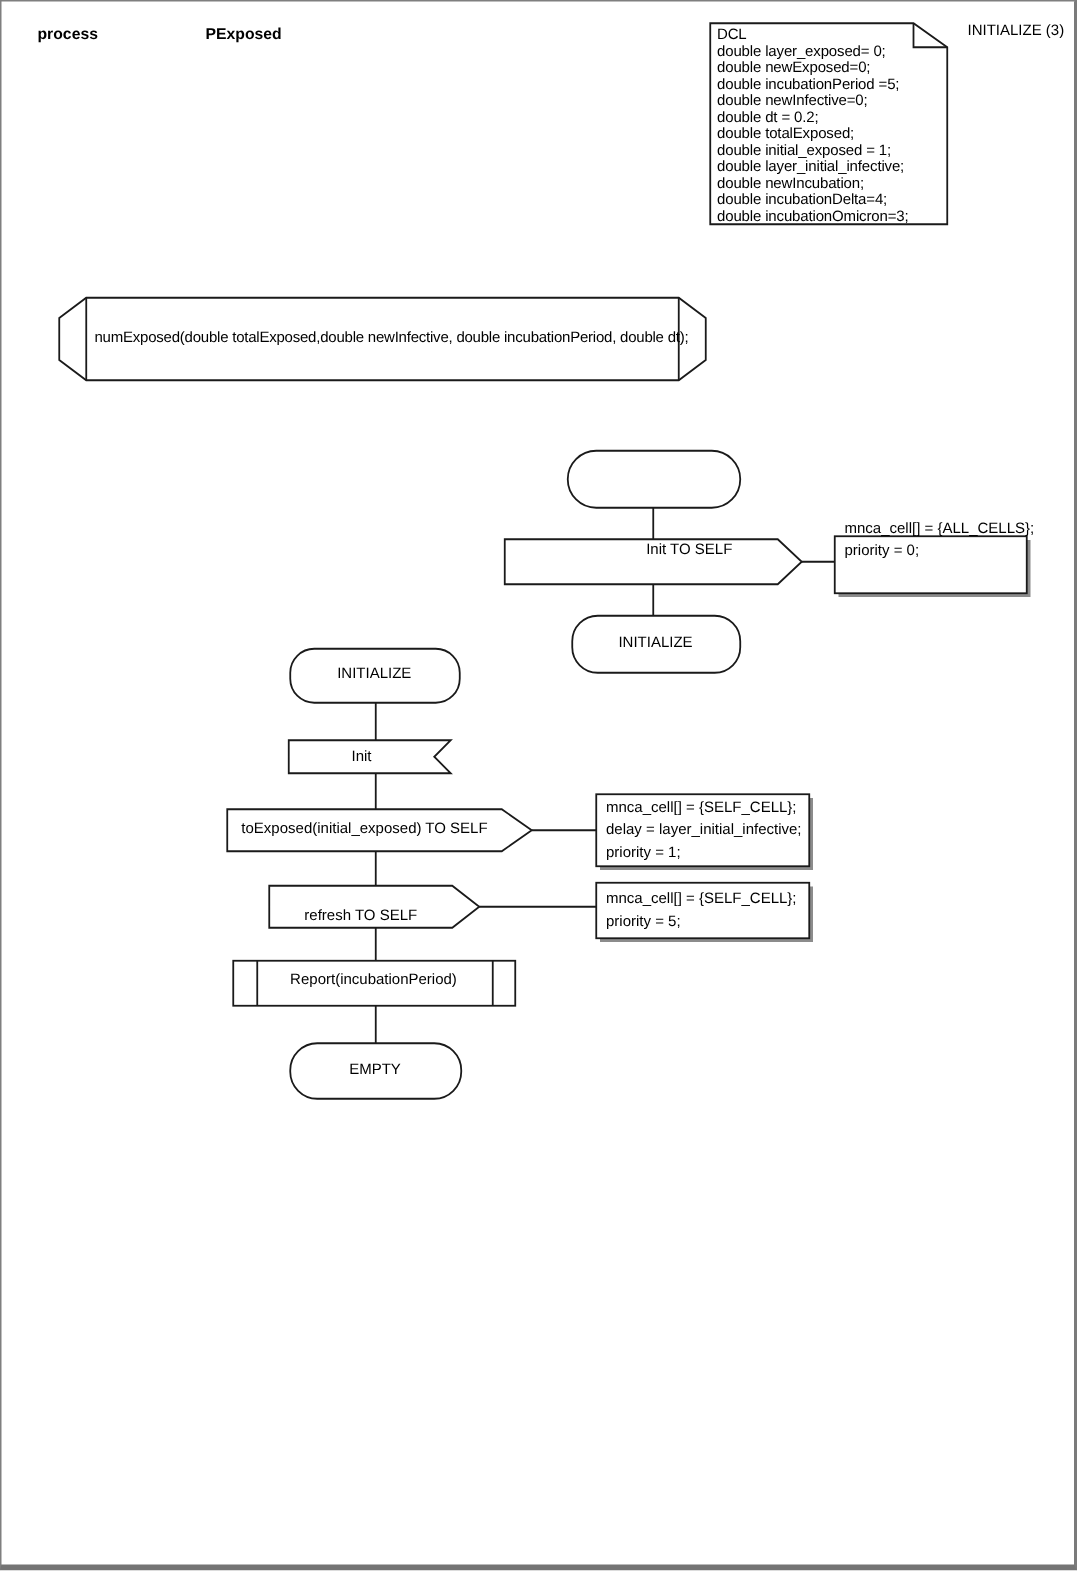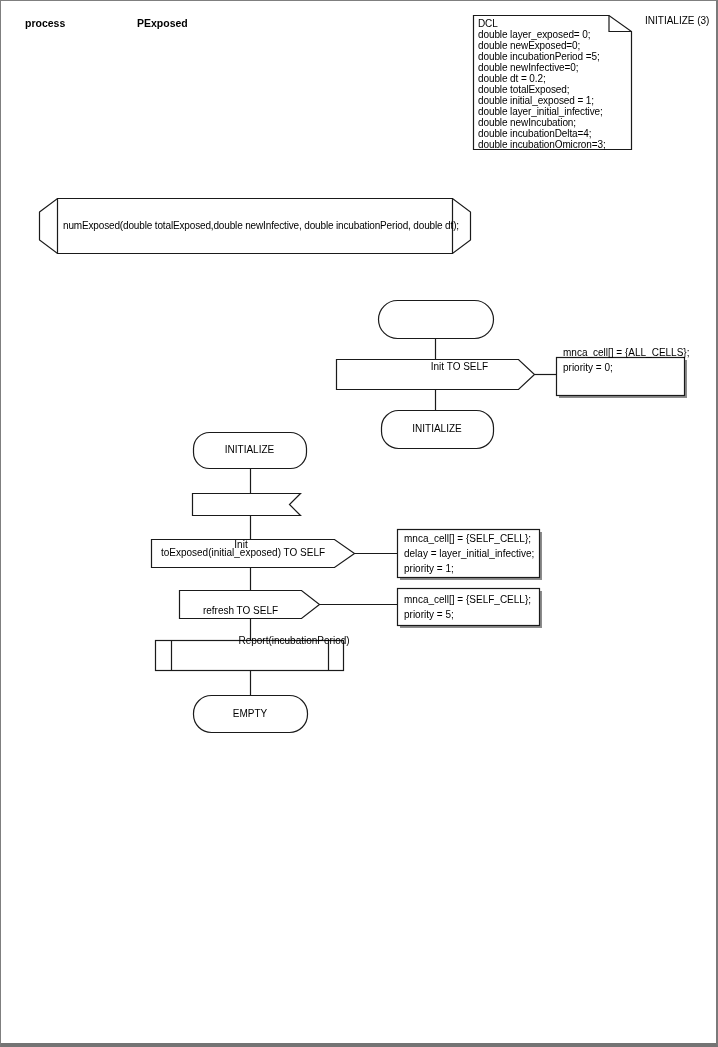--- a/index.html
+++ b/index.html
@@ -125,24 +125,24 @@
 double incubationOmicron=3;</div>
 
   <div class="lbl left small-tight" style="left:62px; top:197px; width:398px; height:56px;">numExposed(double totalExposed,double newInfective, double incubationPeriod, double dt);</div>
 
   <div class="lbl" style="left:335px; top:358px; width:183px; height:16px;margin-left:32px;">Init TO SELF</div>
   <div class="lbl left pre comment-text" style="left:555px; top:340px; width:128px; height:38px;">mnca_cell[] = {ALL_CELLS};
 priority = 0;</div>
   <div class="lbl" style="left:380px; top:409px; width:112px; height:38px;">INITIALIZE</div>
 
   <div class="lbl" style="left:192px; top:431px; width:113px; height:36px;">INITIALIZE</div>
-  <div class="lbl" style="left:191px; top:492px; width:98px; height:23px;margin-top:40px;">Init</div>
+  <div class="lbl" style="left:191px; top:492px; width:98px; height:23px;">Init</div>
   <div class="lbl" style="left:150px; top:538px; width:184px; height:28px;text-align:center;">toExposed(initial_exposed) TO SELF</div>
   <div class="lbl left pre comment-text" style="left:396px; top:528px; width:142px; height:48px;">mnca_cell[] = {SELF_CELL};
 delay = layer_initial_infective;
 priority = 1;</div>
   <div class="lbl" style="left:178px; top:589px; width:123px; height:41px;">refresh TO SELF</div>
   <div class="lbl left pre comment-text" style="left:396px; top:587px; width:142px; height:37px;">mnca_cell[] = {SELF_CELL};
 priority = 5;</div>
-  <div class="lbl" style="left:154px; top:625px; width:188px; height:30px;margin-left:45px;">Report(incubationPeriod)</div>
+  <div class="lbl" style="left:154px; top:638px; width:188px; height:30px;">Report(incubationPeriod)</div>
   <div class="lbl" style="left:192px; top:694px; width:114px; height:37px;">EMPTY</div>
 
 </div>
 
 </body></html>

